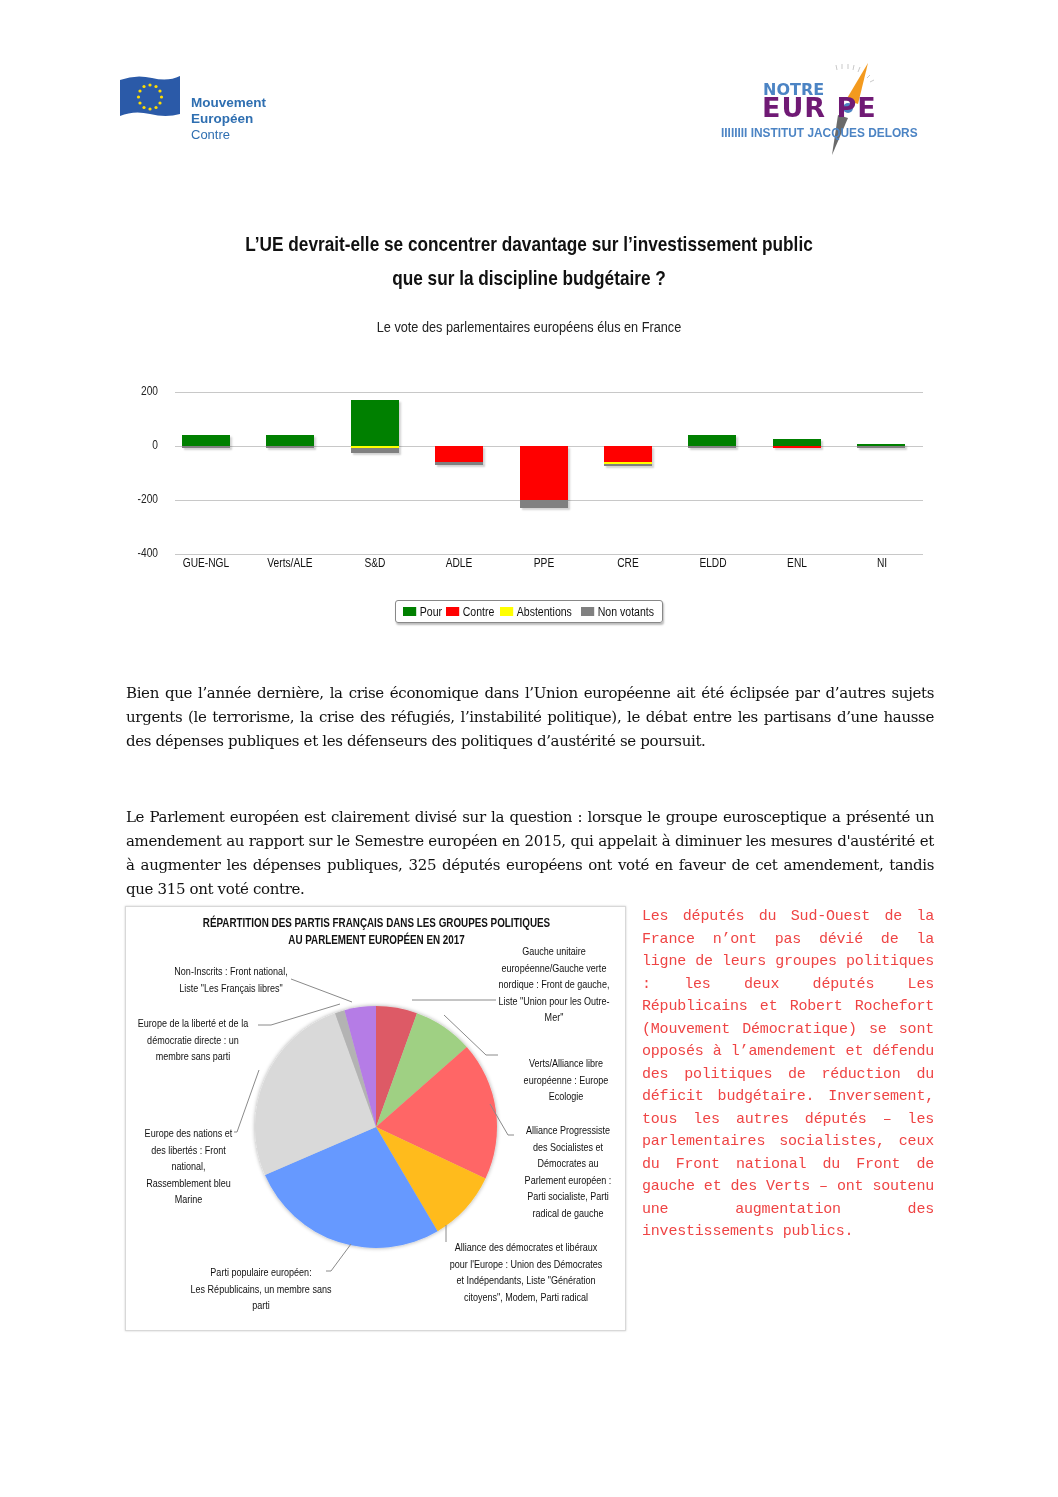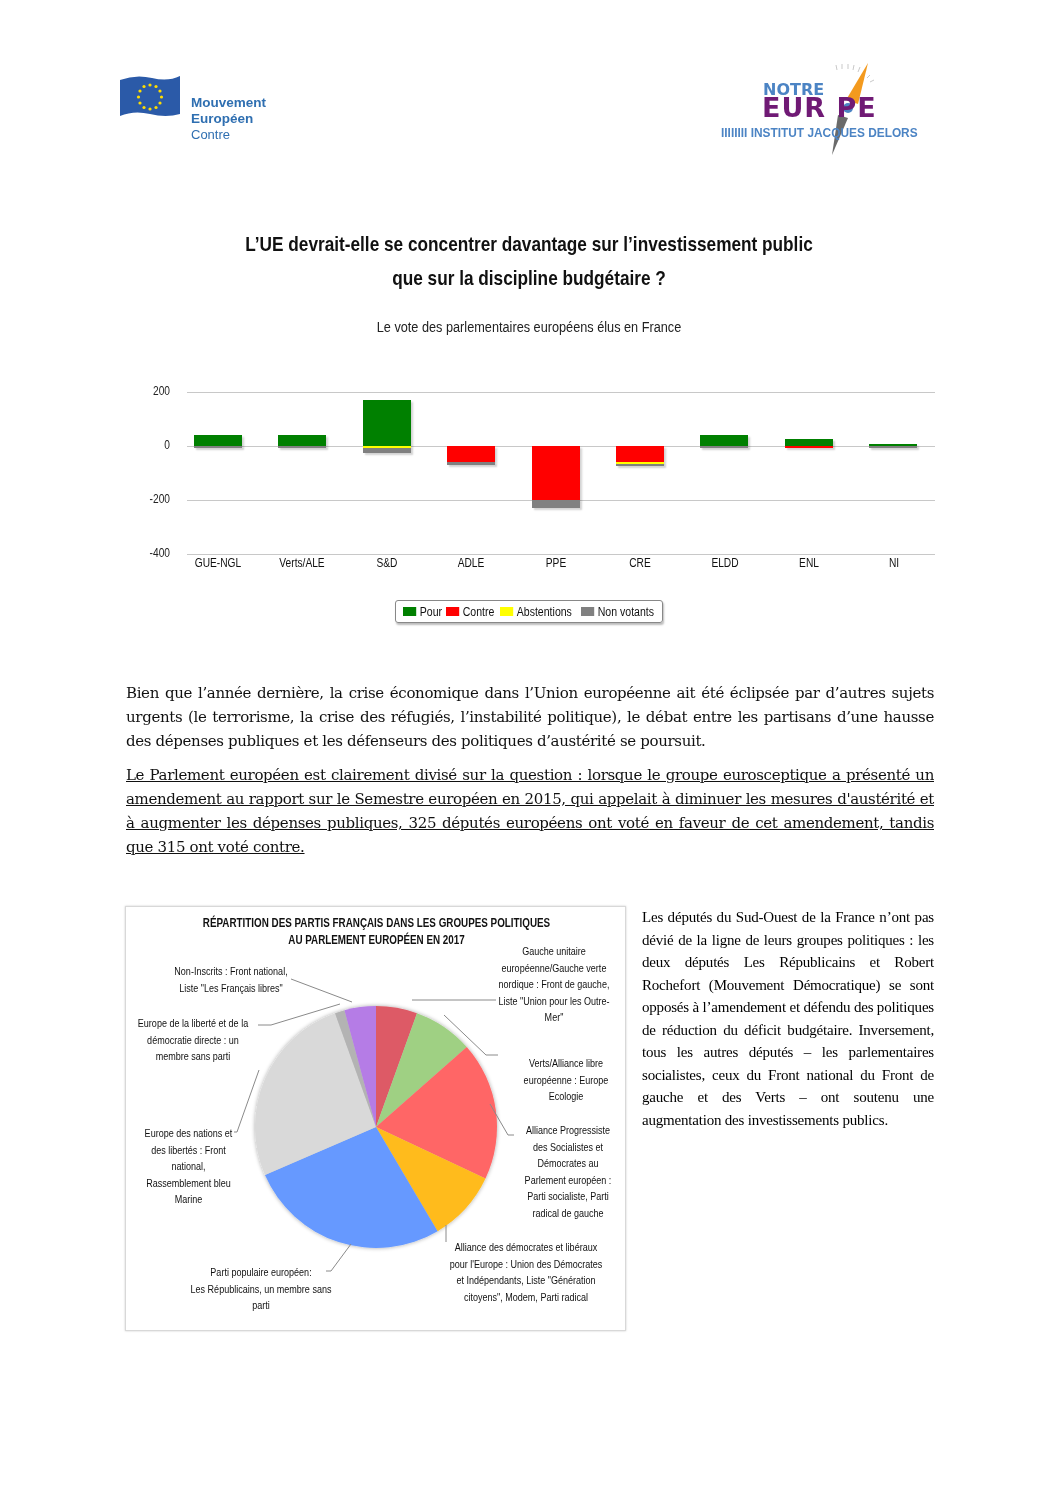--- a/index.html
+++ b/index.html
@@ -13,41 +13,41 @@
   .logo-left-text .l3 { color: #2f6fb1; font-size: 13px; }
 
   .logo-right { position: absolute; left: 718px; top: 60px; width: 226px; height: 95px; }
   .lr-notre { position: absolute; left: 45px; top: 20px; font-family: "DejaVu Sans", sans-serif; font-weight: bold; font-size: 16px; color: #4c84c4; letter-spacing: 0px; }
   .lr-europe { position: absolute; left: 44px; top: 32px; font-family: "DejaVu Sans", sans-serif; font-weight: bold; font-size: 27px; color: #701a75; letter-spacing: 1px; }
   .lr-inst { position: absolute; left: 3px; top: 66px; font-family: "Liberation Sans", sans-serif; font-weight: bold; font-size: 12.5px; color: #4c84c4; white-space: nowrap; transform: scaleX(0.95); transform-origin: left; }
 
   .title { position: absolute; left: 0; width: 1058px; top: 227px; text-align: center; font-family: "Liberation Sans", sans-serif; font-weight: bold; font-size: 21px; line-height: 34px; color: #111; transform: scaleX(0.82); transform-origin: center; }
   .subtitle { position: absolute; left: 0; width: 1058px; top: 318px; text-align: center; font-family: "Liberation Sans", sans-serif; font-size: 15.5px; color: #222; transform: scaleX(0.82); }
 
-  .bar-chart { position: absolute; left: 132px; top: 380px; width: 810px; height: 200px; }
+  .bar-chart { position: absolute; left: 120px; top: 380px; width: 810px; height: 200px; }
   .ytick { position: absolute; left: 0; width: 38px; text-align: right; font-family: "Liberation Sans", sans-serif; font-size: 12px; color: #222; transform: scaleX(0.85); transform-origin: right; }
   .gridline { position: absolute; left: 55px; width: 748px; height: 1px; background: #c8c8c8; }
   .bar-group { position: absolute; width: 48px; }
   .seg { position: absolute; left: 0; width: 48px; }
   .xlabel { position: absolute; top: 176px; width: 84px; text-align: center; font-family: "Liberation Sans", sans-serif; font-size: 12px; color: #111; transform: scaleX(0.85); }
 
   .legend { position: absolute; left: 395px; top: 600px; width: 268px; height: 23px; border: 1px solid #888; border-radius: 3px; box-shadow: 1px 2px 2px #bbb; display: flex; align-items: center; padding-left: 7px; gap: 5px; font-family: "Liberation Sans", sans-serif; font-size: 12px; }
   .legend-item { display: flex; align-items: center; gap: 4px; transform: scaleX(0.88); transform-origin: left; margin-right: -6px; }
   .swatch { width: 15px; height: 9px; display: inline-block; }
 
   .para { position: absolute; left: 126px; width: 808px; font-family: "DejaVu Serif", serif; font-size: 15px; line-height: 24px; text-align: justify; color: #111; letter-spacing: -0.35px; }
   .p1 { top: 681px; }
-  .p2 { top: 763px; text-decoration: underline; }
+  .p2 { top: 805px; }
 
   .pie-box { position: absolute; left: 125px; top: 906px; width: 501px; height: 425px; border: 1px solid #d8d8d8; box-shadow: 0 0 2px #ccc; }
   .pie-title { position: absolute; left: 0; width: 501px; top: 8px; text-align: center; font-family: "Liberation Sans", sans-serif; font-weight: bold; font-size: 12px; line-height: 17px; color: #111; transform: scaleX(0.82); }
   .pie-label { position: absolute; font-family: "Liberation Sans", sans-serif; font-size: 11px; line-height: 16.5px; text-align: center; color: #111; transform: scaleX(0.82); }
   .pie-svg { position: absolute; left: 0; top: 0; }
 
-  .side-text { position: absolute; left: 642px; top: 906px; width: 292px; font-family: Liberation Serif, serif; font-size: 15px; line-height: 22.5px; text-align: justify; color: #000000; letter-spacing: -0.2px; }
+  .side-text { position: absolute; left: 642px; top: 906px; width: 292px; font-family: Liberation Mono, monospace; font-size: 15px; line-height: 22.5px; text-align: justify; color: #ef4444; letter-spacing: -0.2px; }
 </style>
 </head>
 <body>
 
 <div class="logo-left">
   <svg class="flag" viewBox="0 0 64 44" width="64" height="44">
     <path d="M2 6 Q18 0 34 4 Q50 8 62 2 L62 40 Q48 44 32 40 Q16 36 2 42 Z" fill="#2b5aa8"></path>
     <g fill="#ffdd00">
       <circle cx="32" cy="11" r="1.6"></circle>
         <circle cx="38" cy="12.5" r="1.6"></circle>

